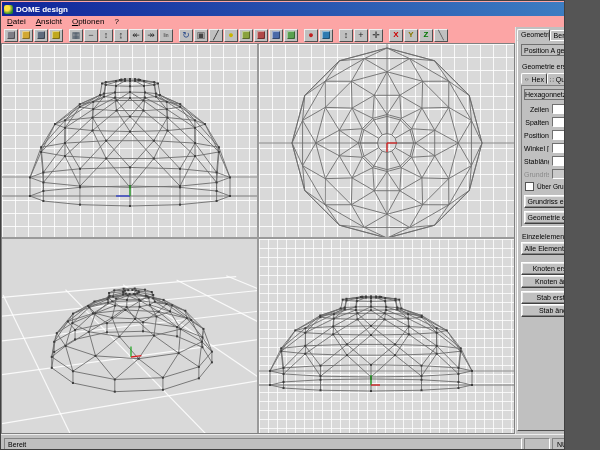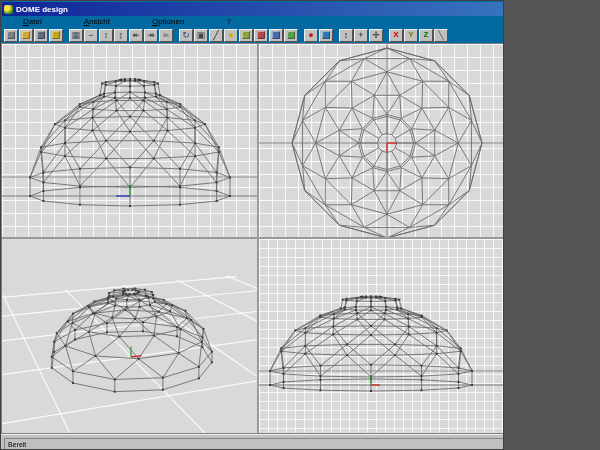--- a/index.html
+++ b/index.html
@@ -1,29 +1,29 @@
 <!DOCTYPE html>
 <html><head>
 <meta charset="utf-8">
 <style>
   html,body{margin:0;padding:0;background:#555;}
-  .app{position:relative;width:504px;height:450px;background:#0369a1;
+  .app{position:relative;width:565px;height:450px;background:#fca5a5;
        font-family:"Liberation Sans",sans-serif;overflow:hidden;
        border:1px solid #404040;box-sizing:border-box;color:#000;text-decoration:underline;}
   
   .titlebar{position:absolute;left:1px;top:1px;width:596px;height:14px;
     background:linear-gradient(90deg,#10249a,#3f82c4);
     display:flex;align-items:center;padding-left:2px;box-sizing:border-box;}
   .app-icon{width:9px;height:9px;border-radius:2px;flex:0 0 auto;
     background:radial-gradient(circle at 35% 35%,#ffe040 30%,#2a8a2a 72%);}
   .title-text{color:#fff;font-size:8px;font-weight:bold;margin-left:3px;white-space:nowrap;}
   
   .menubar{position:absolute;left:1px;top:15px;width:596px;height:11px;
     display:flex;align-items:center;font-size:8px;}
-  .menu-item{padding:0 21px;white-space:nowrap;}
+  .menu-item{padding:0 5px;white-space:nowrap;}
   
   .toolbar{position:absolute;left:0;top:26px;width:514px;height:16px;
     display:flex;align-items:center;padding-left:3px;box-sizing:border-box;}
   .tbtn{width:14px;height:13px;margin-right:1px;flex:0 0 auto;background:#c0c0c0;
     border:1px solid;border-color:#efefef #505050 #505050 #efefef;
     display:flex;align-items:center;justify-content:center;
     font-size:9px;line-height:1;box-sizing:border-box;cursor:default;}
   .tbtn .g{pointer-events:none;}
   .tbtn .g.sm{font-size:5px;}
   .tbtn .g.b{font-weight:bold;font-size:8px;}

